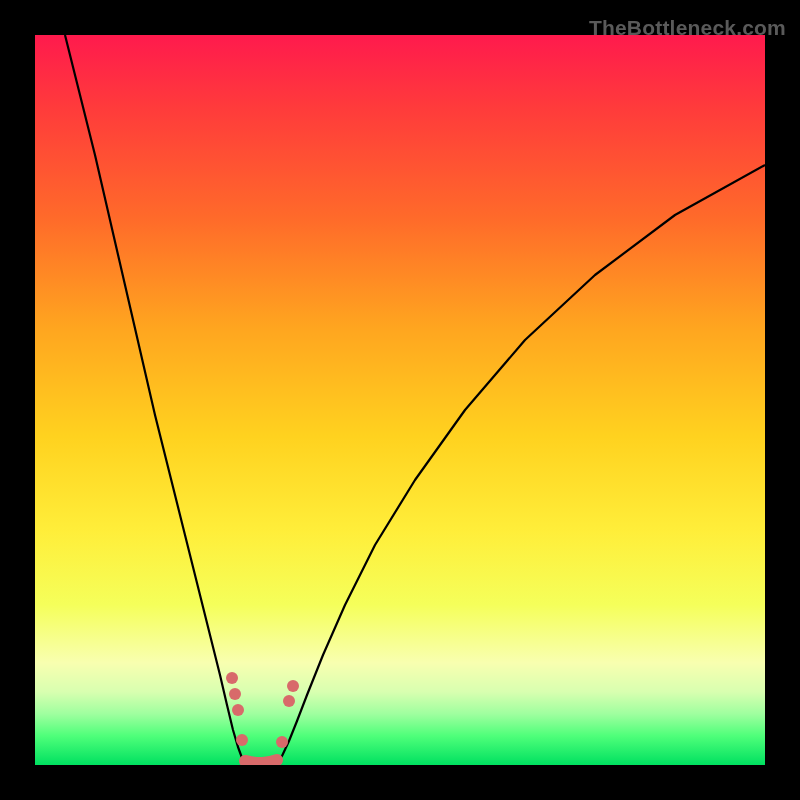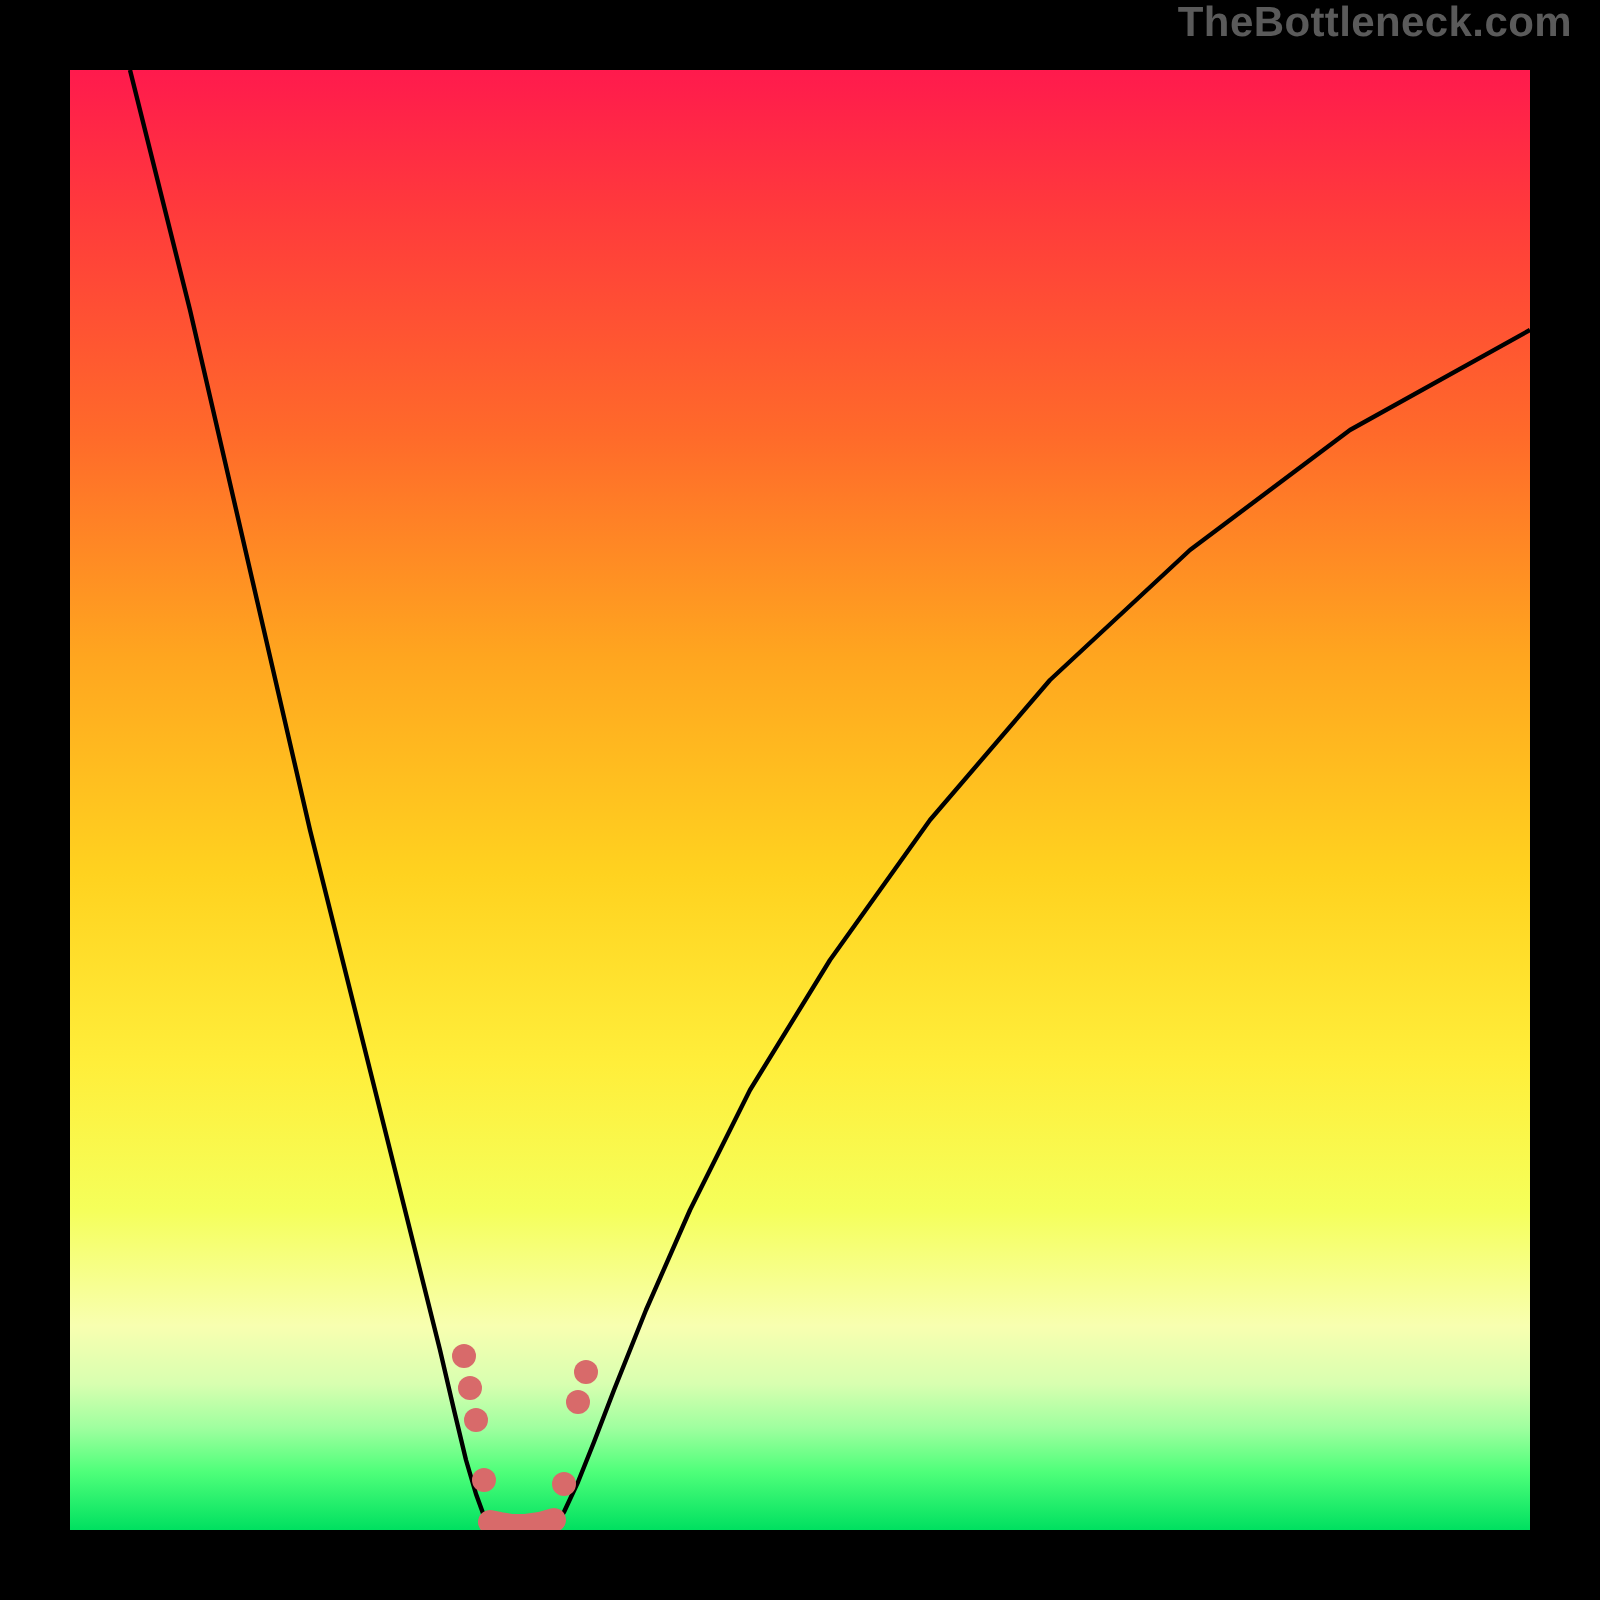--- a/index.html
+++ b/index.html
@@ -34,21 +34,21 @@
       #f5ff5a 78%,
       #f8ffb0 86%,
       #d8ffb0 90%,
       #9fff9f 93%,
       #4fff7a 96%,
       #00e060 100%
     );
   }
   .watermark {
     position: absolute;
-    top: 0;
+    top: 16px;
     right: 14px;
     font-family: Arial, Helvetica, sans-serif;
     font-size: 21px;
     font-weight: 600;
     color: #5a5a5a;
     letter-spacing: 0.2px;
     user-select: none;
   }
   svg {
     position: absolute;

